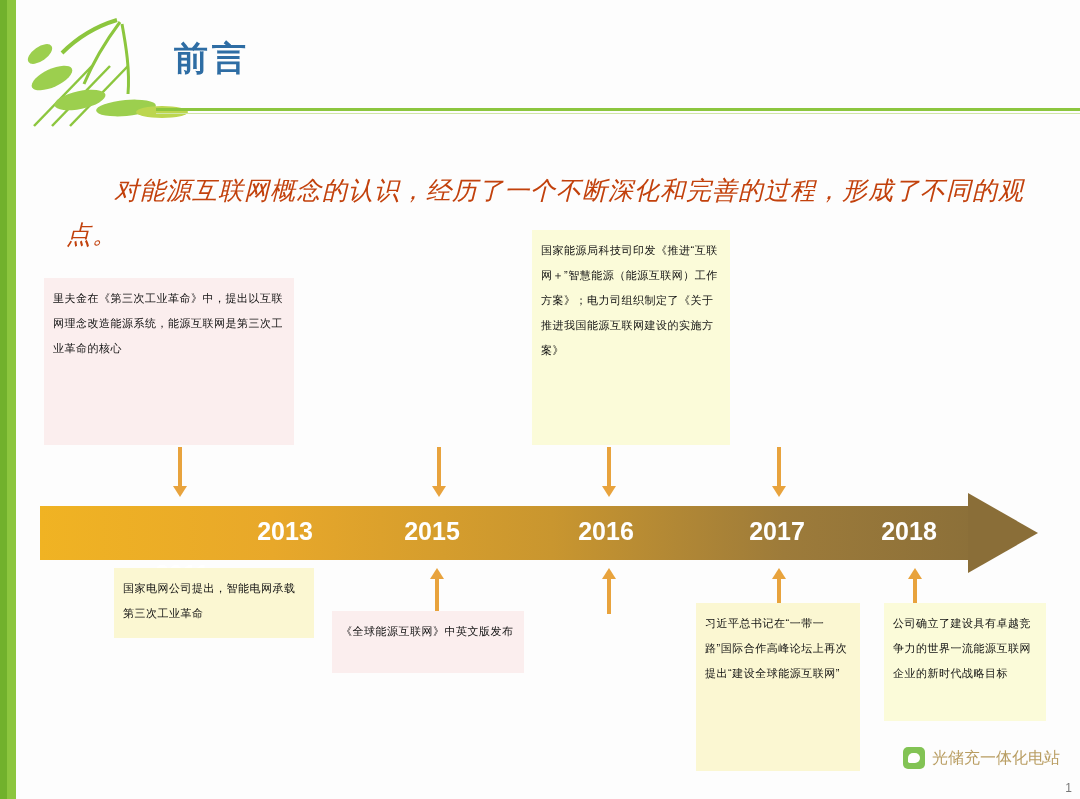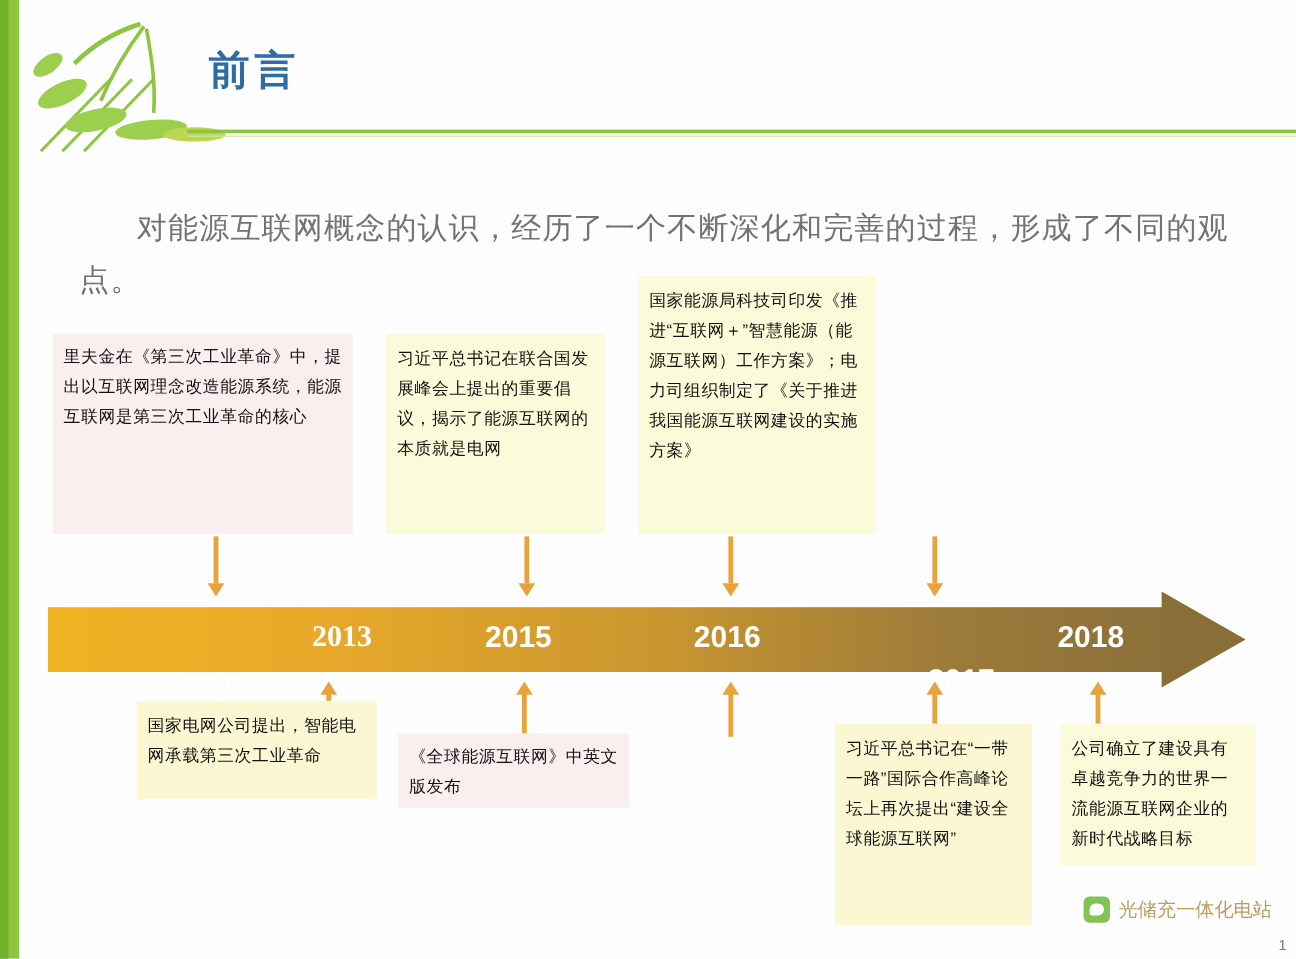--- a/index.html
+++ b/index.html
@@ -64,30 +64,31 @@
     left: 6px; top: 8px;
     width: 170px; height: 120px;
   }
   
   .intro {
     position: absolute;
     left: 66px; top: 168px;
     width: 980px;
     font-size: 25px;
     line-height: 44px;
-    color: #737373;
+    color: #c2410c;
     letter-spacing: 1px;
+    font-style: italic;
   }
   .intro .indent { display: inline-block; width: 48px; }
   
   .box {
     position: absolute;
     box-sizing: border-box;
     padding: 8px 9px 6px 9px;
-    font-size: 14px;
+    font-size: 11px;
     line-height: 25px;
     color: #111;
     letter-spacing: 0.5px;
   }
   .box.pink   { background: #fbeeee; font-family: Liberation Serif, serif; }
   .box.yellow { background: #fbfbd9; }
   .box.cream  { background: #fbf7d2; }
   
   .arrow {
     position: absolute;
@@ -206,23 +207,20 @@
     <div class="header-rule"></div>
     <div class="header-rule2"></div>
     <div class="header-title">前言</div>
   </div>
 
   <div class="intro"><span class="indent"></span><span>对能源互联网概念的认识，经历了一个不断深化和完善的过程，形成了不同的观点。</span></div>
 
   <div class="box pink" style="left:44px; top:278px; width:250px; height:167px;">
     <span>里夫金在《第三次工业革命》中，提出以互联网理念改造能源系统，能源互联网是第三次工业革命的核心</span>
   </div>
-  <div class="box yellow" style="left:322px; top:278px; width:182px; height:167px;">
-    <span>习近平总书记在联合国发展峰会上提出的重要倡议，揭示了能源互联网的本质就是电网</span>
-  </div>
   <div class="box yellow" style="left:532px; top:230px; width:198px; height:215px;">
     <span>国家能源局科技司印发《推进“互联网＋”智慧能源（能源互联网）工作方案》；电力司组织制定了《关于推进我国能源互联网建设的实施方案》</span>
   </div>
 
   <div class="arrow down" style="left:173px; top:447px; height:50px;">
     <div class="shaft" style="top:0; height:39px;"></div>
     <div class="head" style="top:39px;"></div>
   </div>
   <div class="arrow down" style="left:432px; top:447px; height:50px;">
     <div class="shaft" style="top:0; height:39px;"></div>
@@ -234,24 +232,24 @@
   </div>
   <div class="arrow down" style="left:772px; top:447px; height:50px;">
     <div class="shaft" style="top:0; height:39px;"></div>
     <div class="head" style="top:39px;"></div>
   </div>
 
   <div class="timeline">
     <div class="tl-bar"></div>
     <div class="tl-head"></div>
     <div class="tl-year" style="left:97px;margin-top:43px;">2011</div>
-    <div class="tl-year" style="left:200px;font-family:Liberation Serif, serif;">2013</div>
+    <div class="tl-year" style="left:200px;">2013</div>
     <div class="tl-year" style="left:347px;">2015</div>
     <div class="tl-year" style="left:521px;">2016</div>
-    <div class="tl-year" style="left:716px;margin-top:36px;">2017</div>
+    <div class="tl-year" style="left:692px;">2017</div>
     <div class="tl-year" style="left:824px;">2018</div>
   </div>
 
   <div class="arrow up" style="left:267px; top:568px; height:46px;">
     <div class="head" style="top:0;"></div>
     <div class="shaft" style="top:10px; height:36px;"></div>
   </div>
   <div class="arrow up" style="left:430px; top:568px; height:46px;">
     <div class="head" style="top:0;"></div>
     <div class="shaft" style="top:10px; height:36px;"></div>
@@ -262,21 +260,21 @@
   </div>
   <div class="arrow up" style="left:772px; top:568px; height:46px;">
     <div class="head" style="top:0;"></div>
     <div class="shaft" style="top:10px; height:36px;"></div>
   </div>
   <div class="arrow up" style="left:908px; top:568px; height:46px;">
     <div class="head" style="top:0;"></div>
     <div class="shaft" style="top:10px; height:36px;"></div>
   </div>
 
-  <div class="box cream" style="left:114px; top:584px; width:200px; height:82px;">
+  <div class="box cream" style="left:114px; top:568px; width:200px; height:70px;">
     <span>国家电网公司提出，智能电网承载第三次工业革命</span>
   </div>
   <div class="box pink" style="left:332px; top:611px; width:192px; height:62px;">
     <span>《全球能源互联网》中英文版发布</span>
   </div>
   <div class="box cream" style="left:696px; top:603px; width:164px; height:168px;">
     <span>习近平总书记在“一带一路”国际合作高峰论坛上再次提出“建设全球能源互联网”</span>
   </div>
   <div class="box yellow" style="left:884px; top:603px; width:162px; height:118px;">
     <span>公司确立了建设具有卓越竞争力的世界一流能源互联网企业的新时代战略目标</span>

